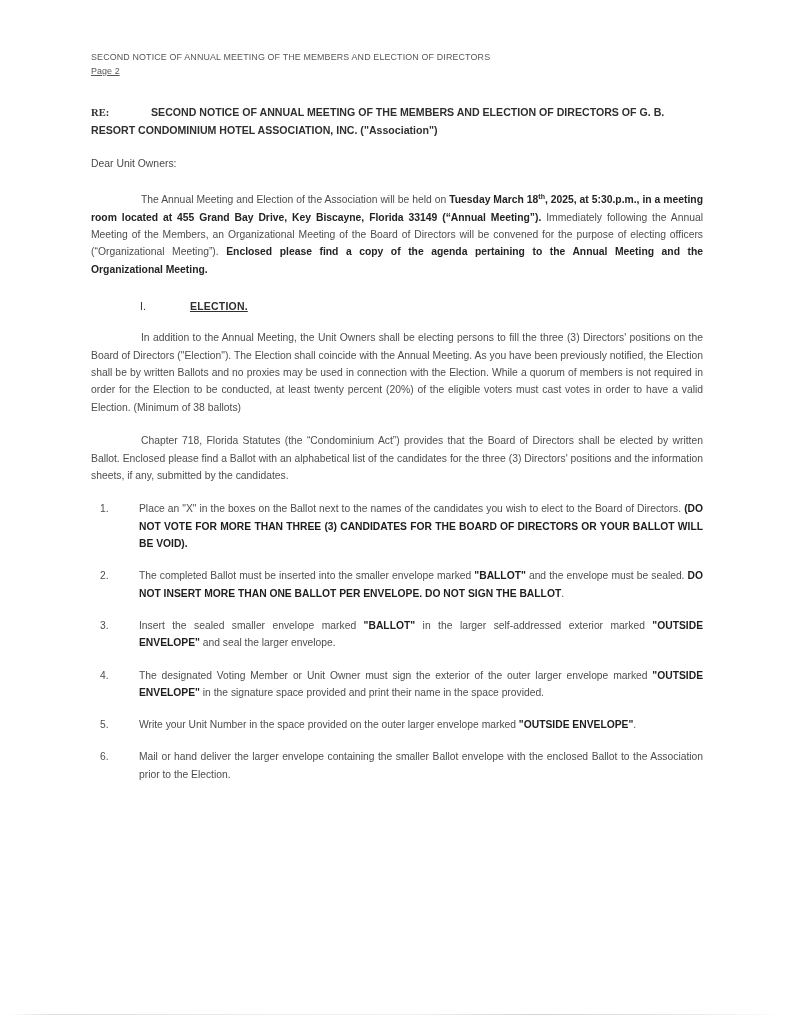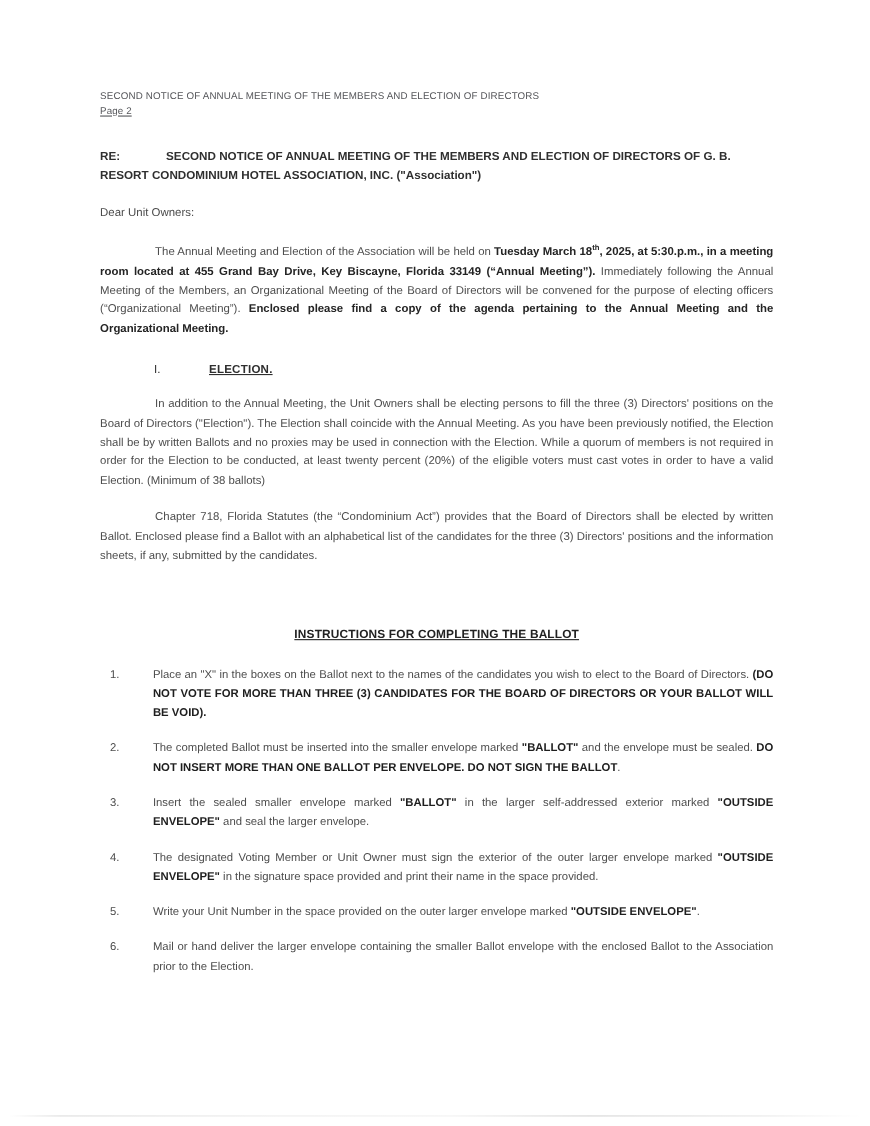--- a/index.html
+++ b/index.html
@@ -16,21 +16,21 @@
     position: relative;
     width: 791px;
     height: 1024px;
     background: #ffffff;
     overflow: hidden;
     box-sizing: border-box;
   }
   .content {
     position: absolute;
     left: 91px;
-    top: 81px;
+    top: 51px;
     width: 612px;
   }
 
   
   .letterhead {
     font-size: 8.9px;
     line-height: 13.6px;
     letter-spacing: 0.15px;
     color: #55565a;
     margin-bottom: 26px;
@@ -39,21 +39,21 @@
   .letterhead .page-num { letter-spacing: 0.1px; text-decoration: underline; }
 
   
   .re-block {
     font-size: 10.6px;
     line-height: 17.5px;
     font-weight: bold;
     color: #2f2f2f;
     margin-bottom: 17px;
   }
-  .re-tab { display: inline-block; width: 60px; }
+  .re-tab { display: inline-block; width: 60px; font-family: Liberation Serif, serif; }
 
   .salutation {
     font-size: 10.4px;
     line-height: 16px;
     margin-bottom: 19px;
     color: #4a4a4a;
   }
 
   
   p.body {
@@ -158,21 +158,20 @@
     <p class="body"><span>The Annual Meeting and Election of the Association will be held on </span><b><span>Tuesday March 18</span><sup>th</sup><span>, 2025, at 5:30.p.m., in a meeting room located at 455 Grand Bay Drive, Key Biscayne, Florida 33149 (“Annual Meeting”).</span></b><span> Immediately following the Annual Meeting of the Members, an Organizational Meeting of the Board of Directors will be convened for the purpose of electing officers (“Organizational Meeting”). </span><b>Enclosed please find a copy of the agenda pertaining to the Annual Meeting and the Organizational Meeting.</b></p>
 
     <div class="section-head">
       <span class="num">I.</span><span class="title">ELECTION.</span>
     </div>
 
     <p class="body">In addition to the Annual Meeting, the Unit Owners shall be electing persons to fill the three (3) Directors' positions on the Board of Directors ("Election").  The Election shall coincide with the Annual Meeting.  As you have been previously notified, the Election shall be by written Ballots and no proxies may be used in connection with the Election.  While a quorum of members is not required in order for the Election to be conducted, at least twenty percent (20%) of the eligible voters must cast votes in order to have a valid Election. (Minimum of 38 ballots)</p>
 
     <p class="body">Chapter 718, Florida Statutes (the “Condominium Act”) provides that the Board of Directors shall be elected by written Ballot.  Enclosed please find a Ballot with an alphabetical list of the candidates for the three (3) Directors' positions and the information sheets, if any, submitted by the candidates.</p>
 
-    <div class="instructions-title">INSTRUCTIONS FOR COMPLETING THE BALLOT</div>
 
     <div class="inst-list">
 
       <div class="inst-item">
         <div class="inst-num">1.</div>
         <div class="inst-text"><span>Place an "X" in the boxes on the Ballot next to the names of the candidates you wish to elect to the Board of Directors.  </span><b>(DO NOT VOTE FOR MORE THAN THREE (3) CANDIDATES FOR THE BOARD OF DIRECTORS OR YOUR BALLOT WILL BE VOID).</b></div>
       </div>
 
       <div class="inst-item">
         <div class="inst-num">2.</div>

